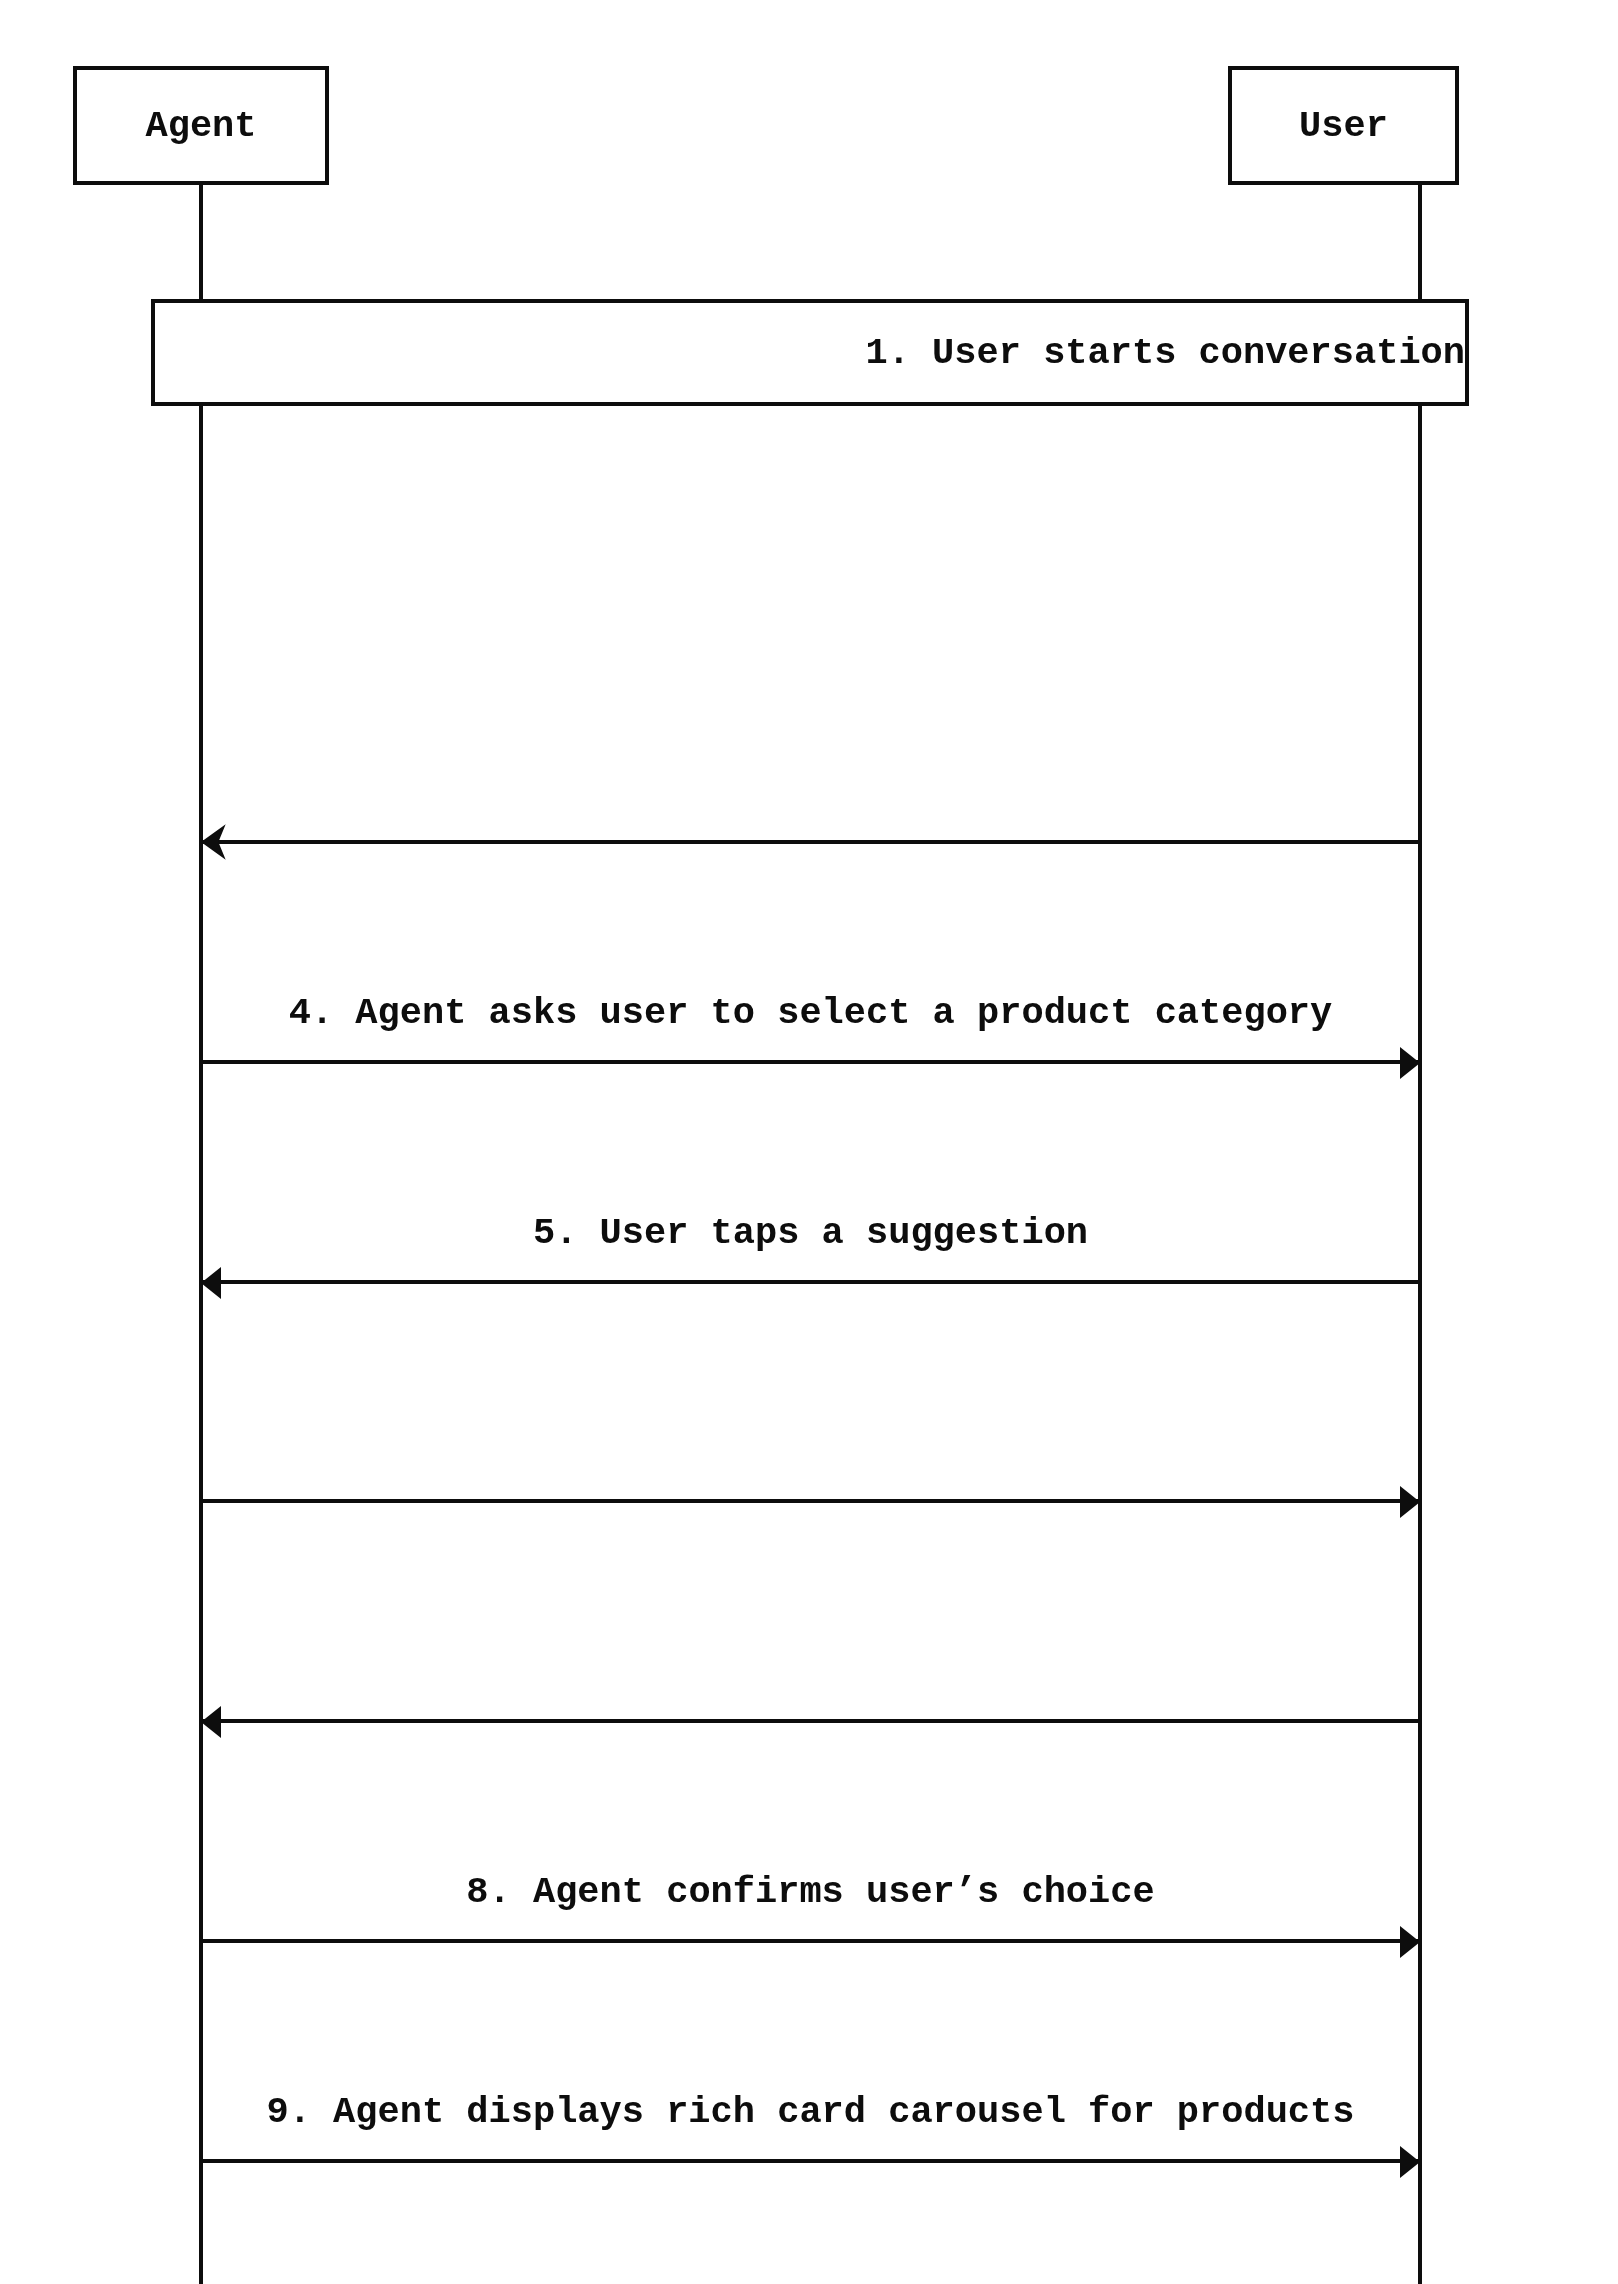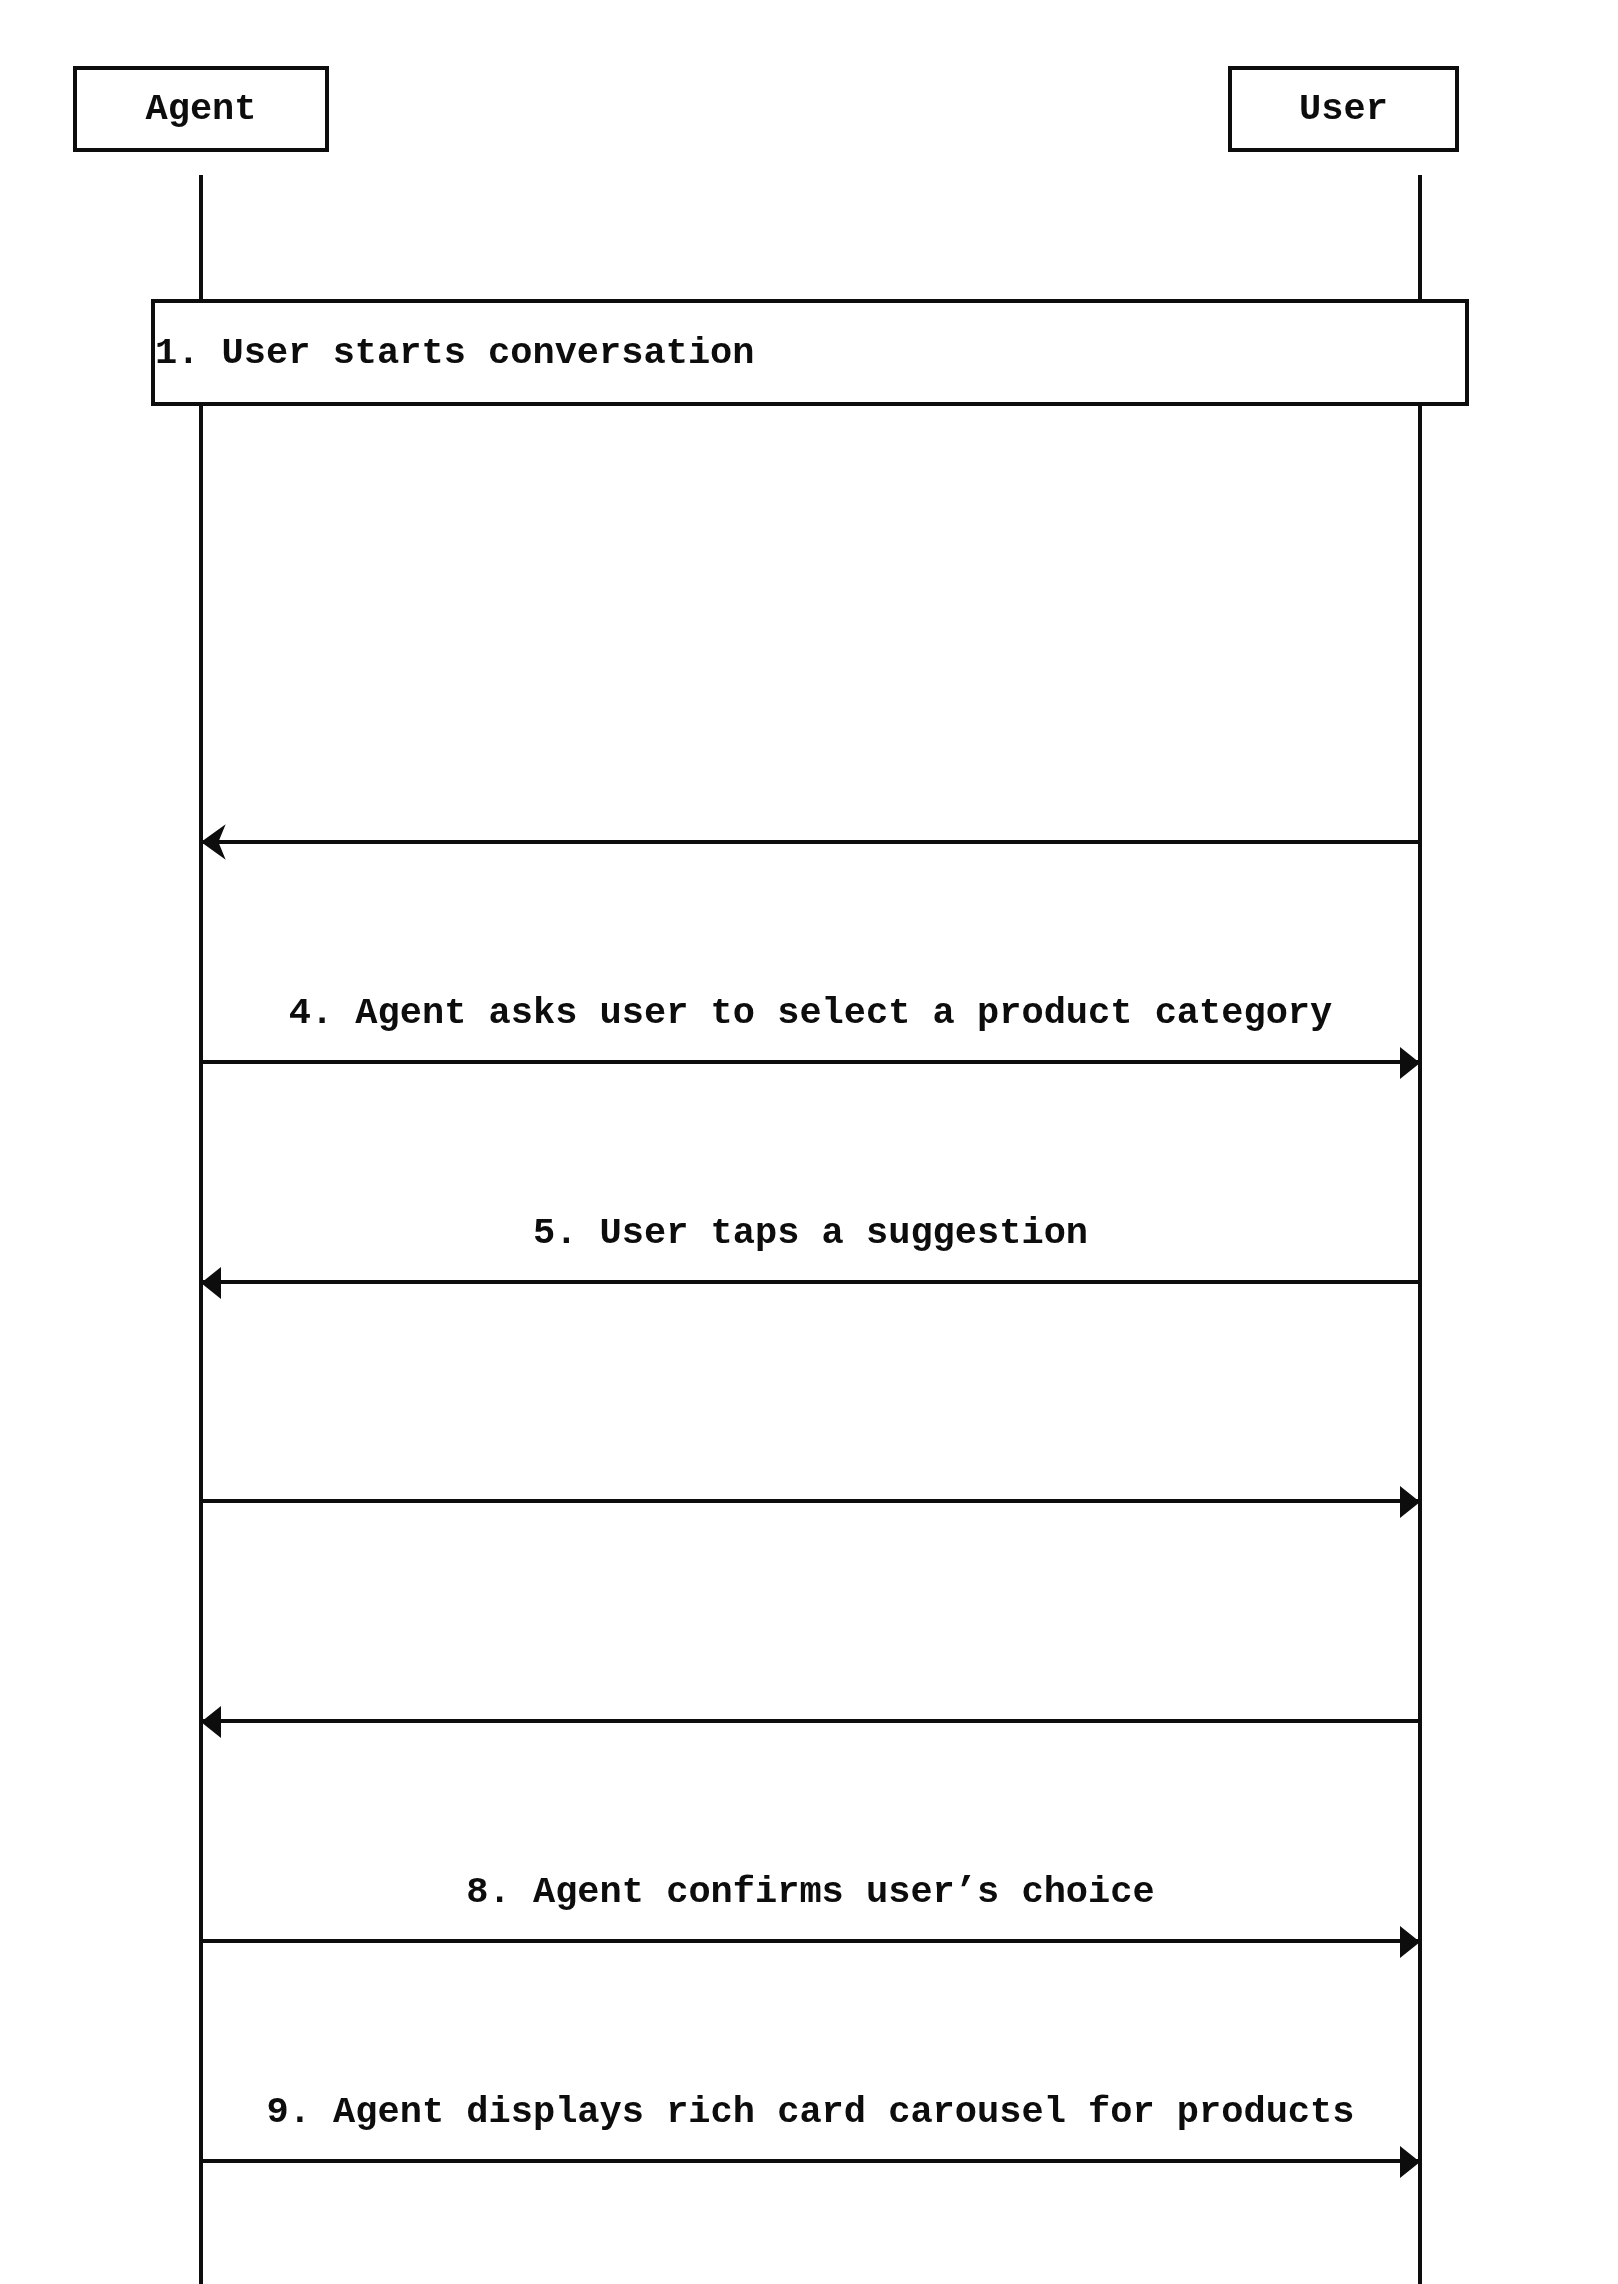--- a/index.html
+++ b/index.html
@@ -38,35 +38,35 @@
     background: #ffffff;
     display: flex;
     align-items: center;
     justify-content: center;
     font-size: 37px;
     font-weight: 700;
     z-index: 2;
   }
   .actor-box.agent { left: 73px; width: 256px; }
   .actor-box.user  { left: 1228px; width: 231px; }
-  .actor-box.top    { top: 66px;  height: 86px; }
+  .actor-box.top    { top: 66px;  height: 119px; }
 
   
   .note-banner {
     position: absolute;
     box-sizing: border-box;
     left: 151px;
     top: 299px;
     width: 1318px;
     height: 107px;
     border: 4.1px solid #0d0d0d;
     background: #ffffff;
     display: flex;
     align-items: center;
-    justify-content: flex-start;
+    justify-content: flex-end;
     font-size: 37px;
     font-weight: 700;
     z-index: 2;
   }
 
   
   .message {
     position: absolute;
     left: 201px;
     width: 1219px;

